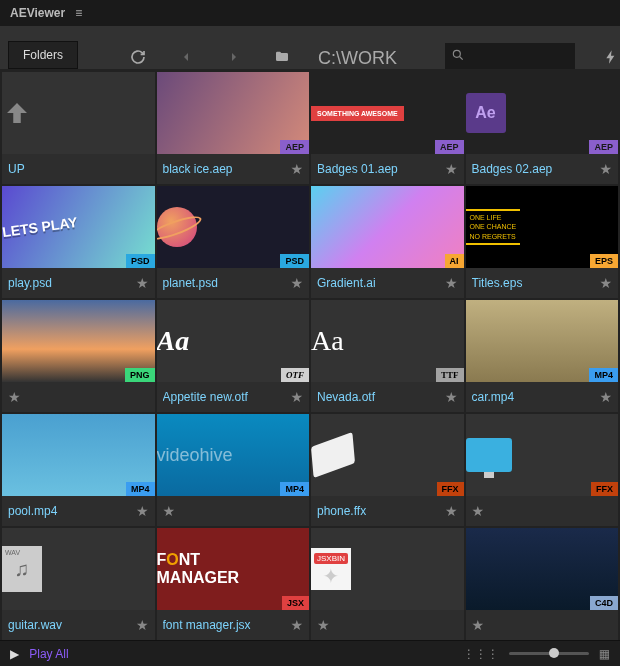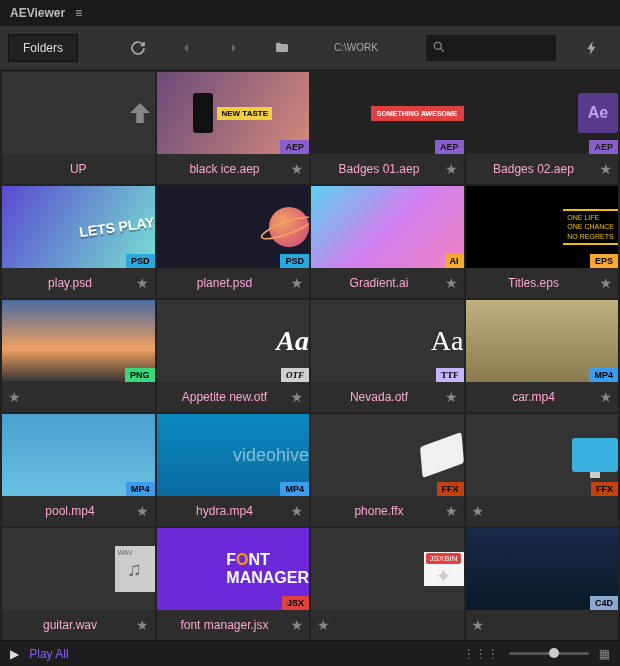--- a/index.html
+++ b/index.html
@@ -1,48 +1,48 @@
 <!DOCTYPE html>
 <html><head>
 <meta charset="utf-8">
 <style>
 *{margin:0;padding:0;box-sizing:border-box}
 body{background:#2a2a2a;font-family:Arial,sans-serif;color:#ccc;width:620px;height:666px;overflow:hidden;font-size:12px}
 .titlebar{height:26px;background:#1a1a1a;display:flex;align-items:center;padding:0 10px;gap:10px}
 .titlebar .app{font-weight:bold;color:#bbb}
 .titlebar .ham{cursor:pointer;color:#aaa}
-.toolbar{height:44px;background:#323232;display:flex;align-items:center;padding:8px 8px;gap:24px;border-bottom:1px solid #222}
+.toolbar{height:44px;background:#323232;display:flex;align-items:flex-end;padding:0 8px;gap:24px;border-bottom:1px solid #222}
 .folders-btn{background:#222;border:1px solid #111;color:#ddd;padding:6px 14px;cursor:pointer;font-size:12px}
 .tool-icon{color:#aaa;cursor:pointer;padding:4px;display:flex;align-items:center;justify-content:center}
 .tool-icon svg{width:16px;height:16px}
-.path{color:#aaa;font-size:10px;margin-left:16px}
+.path{color:#aaa;font-size:18px;margin-left:0}
 .spacer{flex:1}
 .search{background:#1a1a1a;border:none;width:130px;height:26px;padding:0 8px 0 28px;color:#ccc;font-size:12px}
 .search-wrap{position:relative}
 .search-wrap .mag{position:absolute;left:6px;top:5px;color:#888}
 .grid{display:grid;grid-template-columns:repeat(4,1fr);gap:2px;padding:2px;background:#222;height:570px;overflow-y:auto}
 .grid::-webkit-scrollbar{width:10px}
 .grid::-webkit-scrollbar-track{background:#2a2a2a}
 .grid::-webkit-scrollbar-thumb{background:#555;border-radius:5px}
 .cell{background:#333;display:flex;flex-direction:column;height:112px}
-.thumb{height:82px;position:relative;display:flex;align-items:center;justify-content:flex-end;overflow:hidden}
+.thumb{height:82px;position:relative;display:flex;align-items:center;justify-content:flex-start;overflow:hidden}
 .badge{position:absolute;right:0;bottom:0;font-size:9px;font-weight:bold;padding:2px 5px;color:#000}
 .badge.aep{background:#8a5fcc;color:#1a1a1a}
 .badge.psd{background:#2aa8e0}
 .badge.ai{background:#f7a733}
 .badge.eps{background:#f7a733}
 .badge.png{background:#3ad67a}
 .badge.otf{background:#cfcfcf}
-.badge.ttf{background:#c4b5fd}
+.badge.ttf{background:#a3a3a3}
 .badge.mp4{background:#3a9df0}
 .badge.ffx{background:#c2410c}
 .badge.jsx{background:#e04040}
 .badge.c4d{background:#8aa8d0}
 .row{height:30px;display:flex;align-items:center;padding:0 6px;gap:4px;background:#2d2d2d}
-.row .name{flex:1;text-align:center;font-size:12px;color:#f9a8d4;overflow:hidden;text-overflow:ellipsis;white-space:nowrap}
+.row .name{flex:1;text-align:left;font-size:12px;color:#7dd3fc;overflow:hidden;text-overflow:ellipsis;white-space:nowrap}
 .row .star{color:#888;cursor:pointer;font-size:14px}
 .up-arrow{color:#888}
 .footer{height:26px;background:#1e1e1e;display:flex;align-items:center;padding:0 10px;gap:10px;border-top:1px solid #111}
 .play-tri{color:#ddd}
 .footer .label{color:#8b5cf6;font-size:12px}
 .slider{width:80px;height:3px;background:#555;position:relative;border-radius:2px}
 .slider .knob{width:10px;height:10px;background:#ccc;border-radius:50%;position:absolute;top:-4px;left:40px}
 .view-icons{display:flex;gap:8px;color:#888}
 .view-icons span{cursor:pointer}
 
@@ -55,35 +55,35 @@
 .t-gradient{background:linear-gradient(135deg,#5ad0f0,#d080f0,#f080c0)}
 .t-titles{background:#000}
 .t-sky{background:linear-gradient(#4a6aa0,#f0a060 60%,#333)}
 .t-otf{background:#333;color:#fff;font-family:Georgia,serif;font-style:italic;font-weight:bold;font-size:28px}
 .t-ttf{background:#333;color:#fff;font-family:Georgia,serif;font-size:28px}
 .t-car{background:linear-gradient(#c0b080,#8a7a50)}
 .t-pool{background:linear-gradient(#4aa0d0,#6ac0e0)}
 .t-hydra{background:linear-gradient(#0a8ac0,#0a6aa0)}
 .t-phone{background:#333}
 .t-computer{background:#333}
-.t-jsx{background:#6d28d9;color:#fff;font-weight:bold;font-size:16px}
+.t-jsx{background:#7f1d1d;color:#fff;font-weight:bold;font-size:16px}
 .t-jsxbin{background:#333}
 .t-c4d{background:linear-gradient(#1a2a4a,#0a1a2a)}
 .jsxbin-tag{background:#e04040;color:#fff;font-size:8px;padding:1px 3px;border-radius:2px}
 .titles-box{border-top:2px solid #f0c000;border-bottom:2px solid #f0c000;padding:2px 4px;font-size:7px;color:#f0c000;line-height:1.3}
 .badge-shape{background:#e04040;color:#fff;font-size:7px;padding:4px 6px;position:relative;font-weight:bold}
 .ae-box{width:40px;height:40px;background:#5a3a8a;display:flex;align-items:center;justify-content:center;color:#c0a0f0;font-weight:bold;font-size:16px;border-radius:3px}
 .newtaste{background:#f0d040;color:#000;font-size:8px;padding:2px 4px;font-weight:bold}
 .lets{color:#fff;font-weight:bold;font-size:14px;transform:rotate(-8deg);text-shadow:0 2px 0 rgba(0,0,0,.3)}
 .phone-ico{width:44px;height:30px;background:#f0f0f0;transform:rotate(-20deg) skewX(-15deg);border-radius:3px}
 .comp-ico{width:46px;height:34px;background:#3ab0e0;border-radius:3px;position:relative}
 .comp-ico::after{content:"";position:absolute;bottom:-6px;left:18px;width:10px;height:6px;background:#ccc}
 .wav-ico{width:40px;height:46px;background:#ccc;display:flex;align-items:center;justify-content:center;font-size:20px;color:#666;position:relative}
 .wav-ico::before{content:"WAV";position:absolute;top:3px;left:3px;font-size:7px;color:#666}
-.jsxbin-ico{width:40px;height:34px;background:#f5f5f5;display:flex;align-items:center;justify-content:center;position:relative}
+.jsxbin-ico{width:40px;height:42px;background:#f5f5f5;display:flex;align-items:center;justify-content:center;position:relative}
 .jsx-text{font-family:Arial;font-weight:900;font-size:16px}
 .jsx-text .o{color:#f0a000}
 </style>
 </head>
 <body>
 
 <div class="titlebar">
   <span class="app">AEViewer</span>
   <span class="ham">≡</span>
 </div>
@@ -147,24 +147,20 @@
           <path d="M12 4l-8 8h5v8h6v-8h5z"></path>
         </svg>
       </div>
     <div class="row">
         <span class="name">UP</span>
       </div>
   </div>
 
   <div class="cell">
     <div class="thumb t-blackice">
-        <div style="display:flex;align-items:center;gap:4px">
-          <div style="width:20px;height:40px;background:#111;border-radius:3px"></div>
-          <span class="newtaste">NEW TASTE</span>
-        </div>
         <span class="badge aep">AEP</span>
       </div>
     <div class="row">
         <span class="name">black ice.aep</span>
         <span class="star">★</span>
       </div>
   </div>
 
   <div class="cell">
     <div class="thumb t-badges01">
@@ -287,21 +283,20 @@
         <span class="star">★</span>
       </div>
   </div>
 
   <div class="cell">
     <div class="thumb t-hydra">
         <span style="color:rgba(255,255,255,.5);font-size:18px">videohive</span>
         <span class="badge mp4">MP4</span>
       </div>
     <div class="row">
-        <span class="name">hydra.mp4</span>
         <span class="star">★</span>
       </div>
   </div>
 
   <div class="cell">
     <div class="thumb t-phone">
         <div class="phone-ico"></div>
         <span class="badge ffx">FFX</span>
       </div>
     <div class="row">

